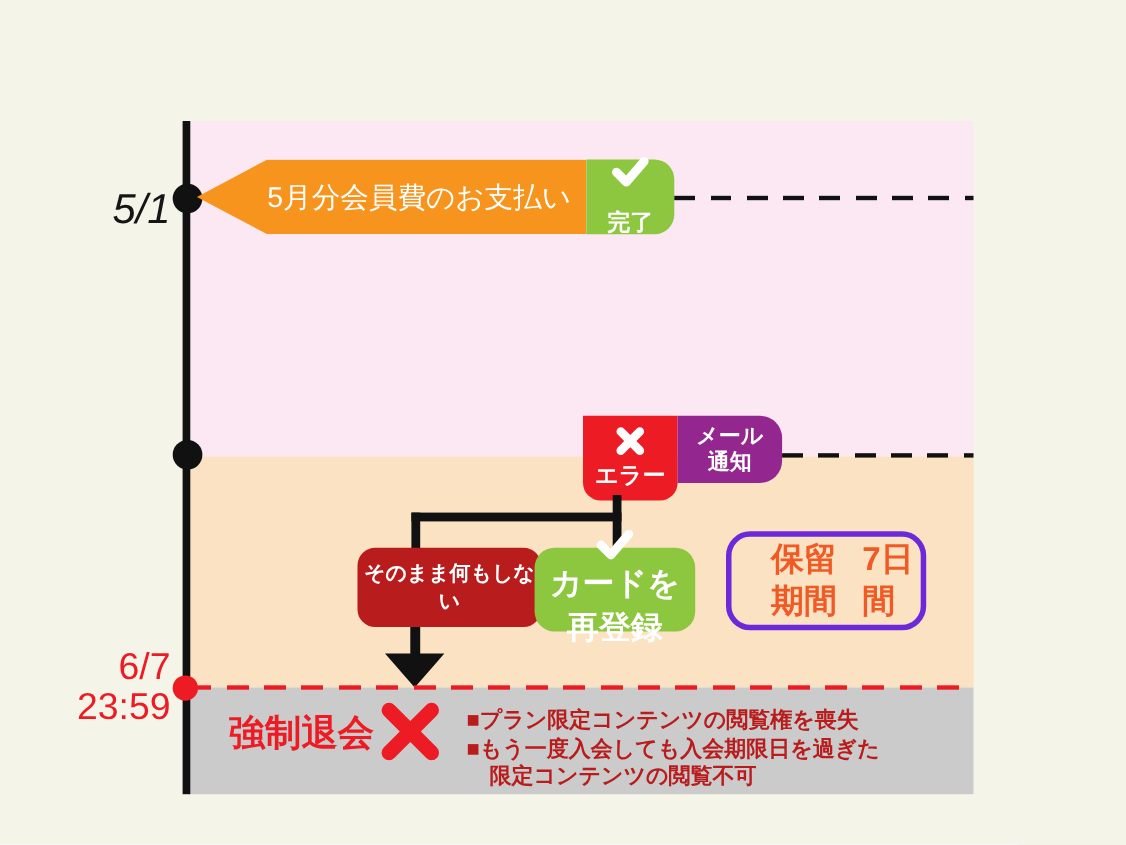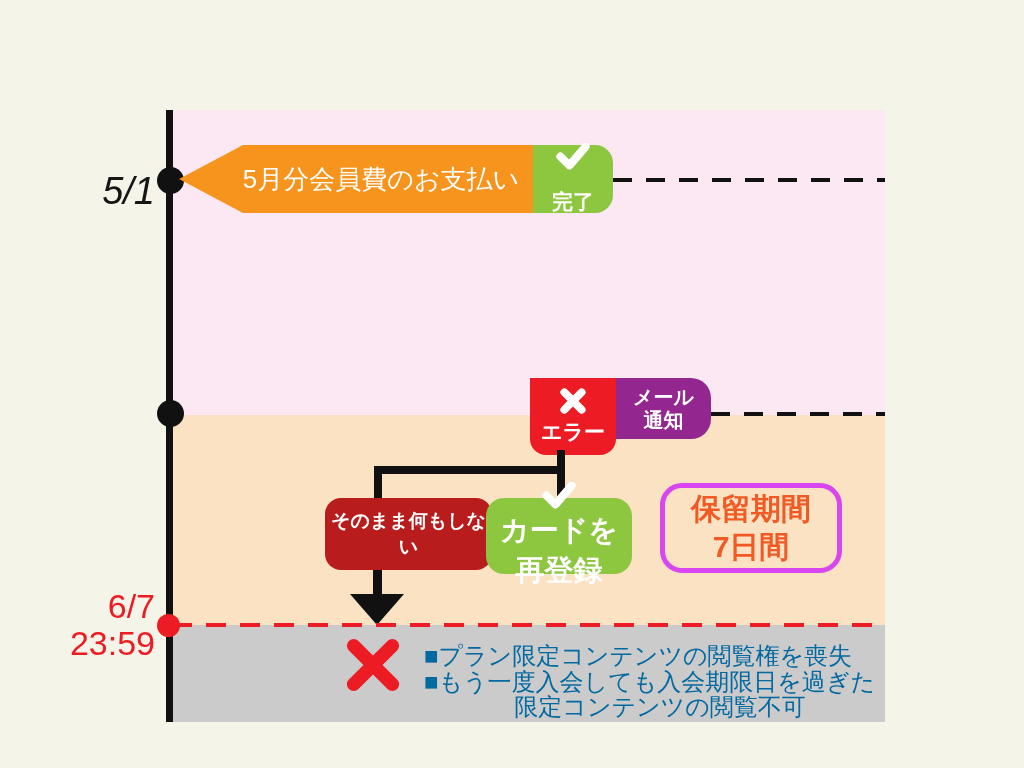--- a/index.html
+++ b/index.html
@@ -34,29 +34,29 @@
 
   .dash-black { height:4px; background:repeating-linear-gradient(90deg,#111 0 19px,transparent 19px 33px); }
   .dash-red   { left:172px; top:623px; width:713px; height:4px; background:repeating-linear-gradient(90deg,#ed1c24 0 20px,transparent 20px 34px); }
 
   .conn { background:#111; }
 
   .node { display:flex; flex-direction:column; align-items:center; justify-content:center; color:#fff; font-weight:bold; text-align:center; }
   .node-black { left:305px; top:498px; width:167px; height:72px; background:#b91c1c; border-radius:16px; font-size:19px;margin-left:20px; }
   .node-green { left:486px; top:498px; width:146px; height:76px; background:#8dc63f; border-radius:18px; font-size:29px; gap:2px; }
 
-  .hold-box { left:660px; top:483px; width:182px; height:90px; box-sizing:border-box; border:5px solid #d946ef; border-radius:22px;
-              display:flex; flex-direction:column; align-items:center; justify-content:center; color:#f15a24; font-size:30px; font-weight:600; line-height:38px; }
+  .hold-box { left:660px; top:483px; width:182px; height:90px; box-sizing:border-box; border:5px solid #6d28d9; border-radius:22px;
+              display:flex; flex-direction:row; align-items:center; justify-content:center; color:#f15a24; font-size:30px; font-weight:600; line-height:38px;padding-left:36px; }
 
   .arrow-stem { left:373px; top:570px; width:9px; height:26px; background:#111; }
   .arrow-head { left:350px; top:594px; width:0; height:0; border-left:27px solid transparent; border-right:27px solid transparent; border-top:31px solid #111; }
 
   .kick-title { left:208px; top:644px; font-size:33px; font-weight:bold; color:#ed1c24; }
-  .notes { left:424px; top:643px; font-size:24px; font-weight:normal; color:#0369a1; line-height:25.5px; }
-  .notes .indent { padding-left:21px;text-align:center; }
+  .notes { left:424px; top:643px; font-size:20px; font-weight:bold; color:#b91c1c; line-height:25.5px; }
+  .notes .indent { padding-left:21px; }
 
   .icon svg { display:block; }
 </style>
 </head>
 <body>
 
 <div class="stage">
 
   <div class="abs zone-pink"></div>
   <div class="abs zone-peach"></div>
@@ -119,20 +119,21 @@
   <div class="abs arrow-stem"></div>
   <div class="abs arrow-head"></div>
 
   <div class="abs deadline-label" style="left:40px; top:588px;">
     <div>6/7</div>
     <div>23:59</div>
   </div>
   <div class="abs dot-red" style="left:157px; top:614px;"></div>
   <div class="abs dash-red"></div>
 
+  <div class="abs kick-title">強制退会</div>
   <div class="abs icon" style="left:344px; top:636px;">
     <svg width="58" height="58" viewBox="0 0 30 30">
         <path d="M5 5 L25 25 M25 5 L5 25" fill="none" stroke="#ed1c24" stroke-width="7" stroke-linecap="round"></path>
       </svg>
   </div>
   <div class="abs notes">
     <div>■プラン限定コンテンツの閲覧権を喪失</div>
     <div>■もう一度入会しても入会期限日を過ぎた</div>
     <div class="indent">限定コンテンツの閲覧不可</div>
   </div>

